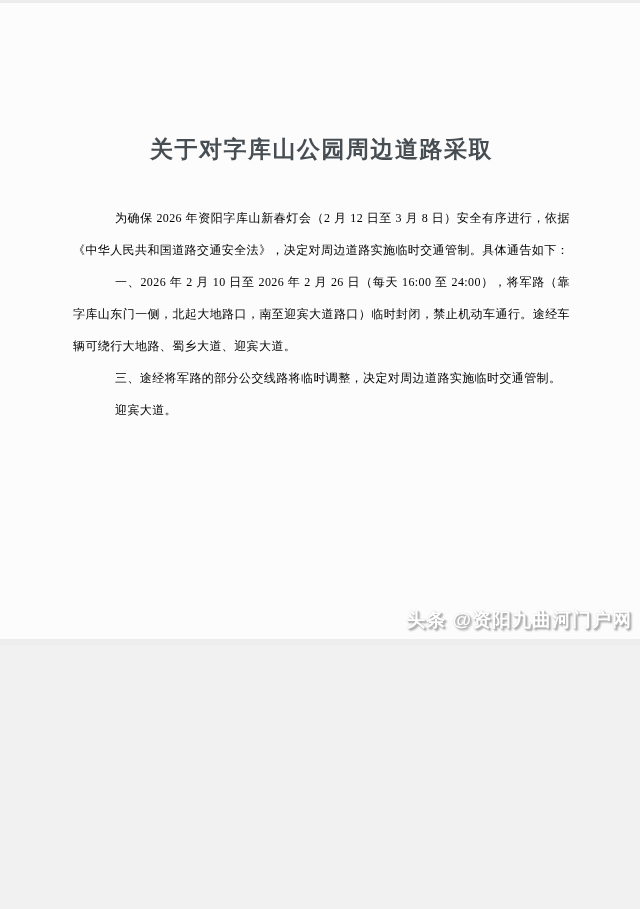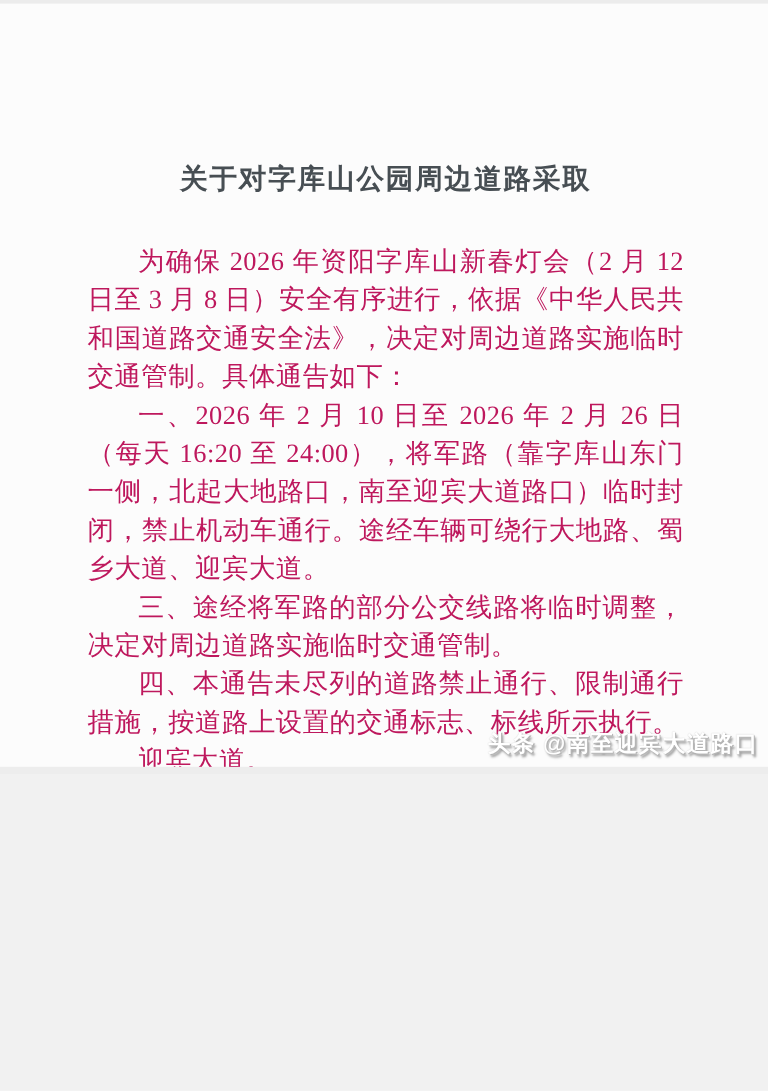--- a/index.html
+++ b/index.html
@@ -12,21 +12,21 @@
   }
   .edge-top{position:absolute;top:0;left:0;width:640px;height:3px;background:#ececec;}
   .edge-bottom{position:absolute;bottom:0;left:0;width:640px;height:6px;background:#ededed;}
   .doc{position:absolute;top:0;left:0;right:0;padding:131px 70px 0 73px;}
   .title{
     text-align:center;
     font-size:23px;font-weight:bold;
     color:#474e53;letter-spacing:1.5px;
     line-height:37px;
   }
-  .body-text{margin-top:34px;font-size:22px;line-height:32px;color:#be185d;
+  .body-text{margin-top:34px;font-size:12px;line-height:32px;color:#000000;
     text-align:justify;letter-spacing:0.4px;}
   .body-text p{margin:0;text-indent:42px;}
   .sig{position:absolute;color:#41474c;white-space:nowrap;}
   .sig-left-agency{left:73px;top:714px;font-size:16px;letter-spacing:0.5px;}
   .sig-right-agency{left:282px;top:714px;font-size:16px;letter-spacing:0.5px;}
   .sig-left-sub{left:108px;top:746px;font-size:16px;letter-spacing:9px;}
   .sig-date{left:387px;top:777px;font-size:23px;letter-spacing:1px;}
   .seal{position:absolute;mix-blend-mode:multiply;opacity:0.82;}
   .seal-left{left:121px;top:682px;transform:rotate(-6deg);}
   .seal-right{left:393px;top:674px;transform:rotate(7deg);}
@@ -43,23 +43,22 @@
 
 <div class="page">
   <div class="edge-top"></div>
 
   <div class="doc">
     <div class="title">
       <div>关于对字库山公园周边道路采取</div>
     </div>
     <div class="body-text">
       <p>为确保 2026 年资阳字库山新春灯会（2 月 12 日至 3 月 8 日）安全有序进行，依据《中华人民共和国道路交通安全法》，决定对周边道路实施临时交通管制。具体通告如下：</p>
-      <p>一、2026 年 2 月 10 日至 2026 年 2 月 26 日（每天 16:20 至 24:00），将军路（靠字库山东门一侧，北起大地路口，南至迎宾大道路口）临时封闭，禁止机动车通行。途经车辆可绕行大地路、蜀乡大道、迎宾大道。</p>
+      <p>一、2026 年 2 月 10 日至 2026 年 2 月 26 日（每天 16:00 至 24:00），将军路（靠字库山东门一侧，北起大地路口，南至迎宾大道路口）临时封闭，禁止机动车通行。途经车辆可绕行大地路、蜀乡大道、迎宾大道。</p>
       <p>三、途经将军路的部分公交线路将临时调整，决定对周边道路实施临时交通管制。</p>
-      <p>四、本通告未尽列的道路禁止通行、限制通行措施，按道路上设置的交通标志、标线所示执行。</p>
       <p>迎宾大道。</p>
     </div>
   </div>
 
   <div class="sig sig-left-agency">资阳市公安局交通管理支队</div>
   <div class="sig sig-right-agency">资阳市雁江区文化广播电视和旅游局</div>
   <div class="sig sig-left-sub">直属一大队</div>
   <div class="sig sig-date">2026 年 1 月 21 日</div>
 
   <svg class="seal seal-left" width="150" height="150" viewBox="0 0 150 150">
@@ -86,16 +85,16 @@
     <circle cx="75" cy="75" r="68" fill="none" stroke="#d9534f" stroke-width="4.5"></circle>
     <text font-size="13" font-weight="bold" fill="#d9534f" letter-spacing="1.5">
       <textPath href="#arcR" xlink:href="#arcR">资阳市雁江区文化广播电视和旅游局</textPath>
     </text>
     <polygon fill="#d9534f" points="75,49 81.3,67.3 100.7,67.7 85.3,79.3 90.9,97.8 75,86.8 59.1,97.8 64.7,79.3 49.3,67.7 68.7,67.3"></polygon>
     <text font-size="6.5" fill="#d9534f" letter-spacing="1.2">
       <textPath href="#serR" xlink:href="#serR">50220828987</textPath>
     </text>
   </svg>
 
-  <div class="watermark">头条 @南至迎宾大道路口</div>
+  <div class="watermark">头条 @资阳九曲河门户网</div>
 
   <div class="edge-bottom"></div>
 </div>
 
 </body></html>

